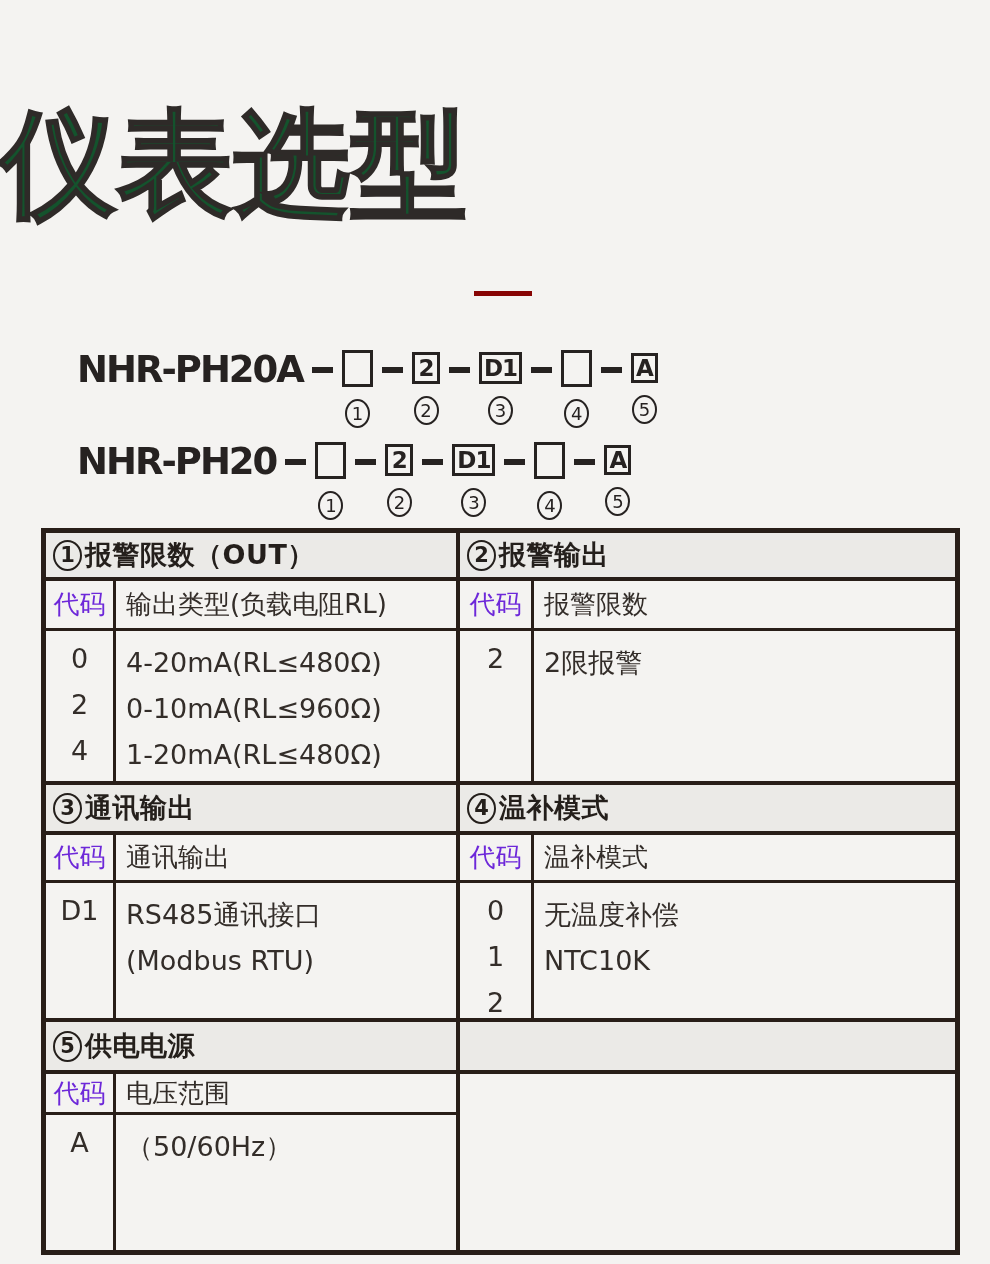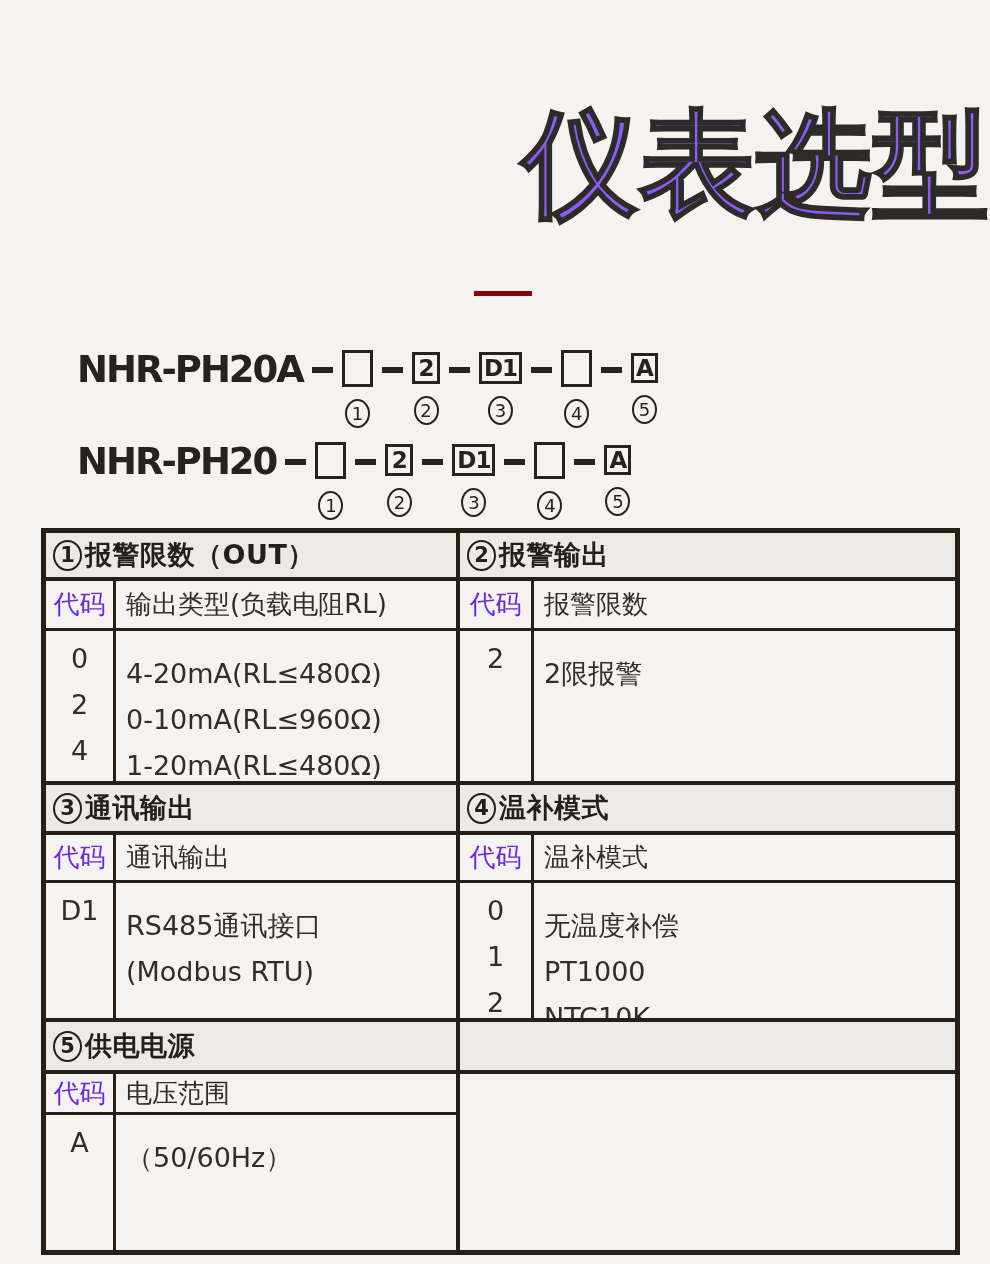--- a/index.html
+++ b/index.html
@@ -5,22 +5,22 @@
   * { margin:0; padding:0; box-sizing:border-box; }
   html,body { background:#f4f3f1; }
   body {
     width:990px; height:1264px; position:relative; overflow:hidden;
     font-family:"DejaVu Sans","Liberation Sans",sans-serif;
     color:#38322e;
   }
   
   .title {
     position:absolute; top:94px; left:0; width:100%;
-    text-align:right; font-size:116px; line-height:1.2;
-    font-weight:900; color:#8b5cf6; letter-spacing:1px;
+    text-align:left; font-size:116px; line-height:1.2;
+    font-weight:900; color:#14532d; letter-spacing:1px;
     -webkit-text-stroke:2px #2e2a28;
   }
   .red-line {
     position:absolute; left:474px; top:291px; width:58px; height:5px;
     background:#870404;
   }
   
   .model-line {
     position:absolute; left:37px; display:flex; align-items:flex-start;
   }
@@ -80,21 +80,21 @@
     flex:1; display:flex; align-items:center; padding-left:10px;
     font-size:26px; color:#332d29; white-space:nowrap;
   }
   .bodyband { display:flex; flex:none; }
   .bodyband.grow { flex:1; }
   .code-col {
     width:70px; border-right:3px solid #281e18; flex:none;
     display:flex; flex-direction:column; align-items:center; padding-top:5px;
   }
   .half.right .code-col { width:74px; }
-  .val-col { flex:1; padding:20px 0 0 10px; }
+  .val-col { flex:1; padding:9px 0 0 10px; }
   .code { height:46px; line-height:46px; font-size:27px; color:#332d29; }
   .val  { height:46px; line-height:46px; font-size:27px; color:#332d29; white-space:nowrap; display:block; }
   .r1 { height:48px; }
   .r2 { height:50px; }
   .r3 { height:150px; }
   .r4 { height:54px; }
   .r5 { height:48px; }
   .r6 { height:135px; }
   .r7 { height:56px; }
   .r8 { height:41px; }
@@ -253,21 +253,20 @@
       <span class="val-hd">温补模式</span>
     </div>
     <div class="bodyband r6">
       <div class="code-col">
         <span class="code">0</span>
         <span class="code">1</span>
         <span class="code">2</span>
       </div>
       <div class="val-col">
         <span class="val">无温度补偿</span>
-        <span class="val">PT1000</span>
         <span class="val">NTC10K</span>
       </div>
     </div>
 
     <div class="sechdr mid r7"></div>
     <div class="empty-cell"></div>
   </div>
 </div>
 
 </body></html>

